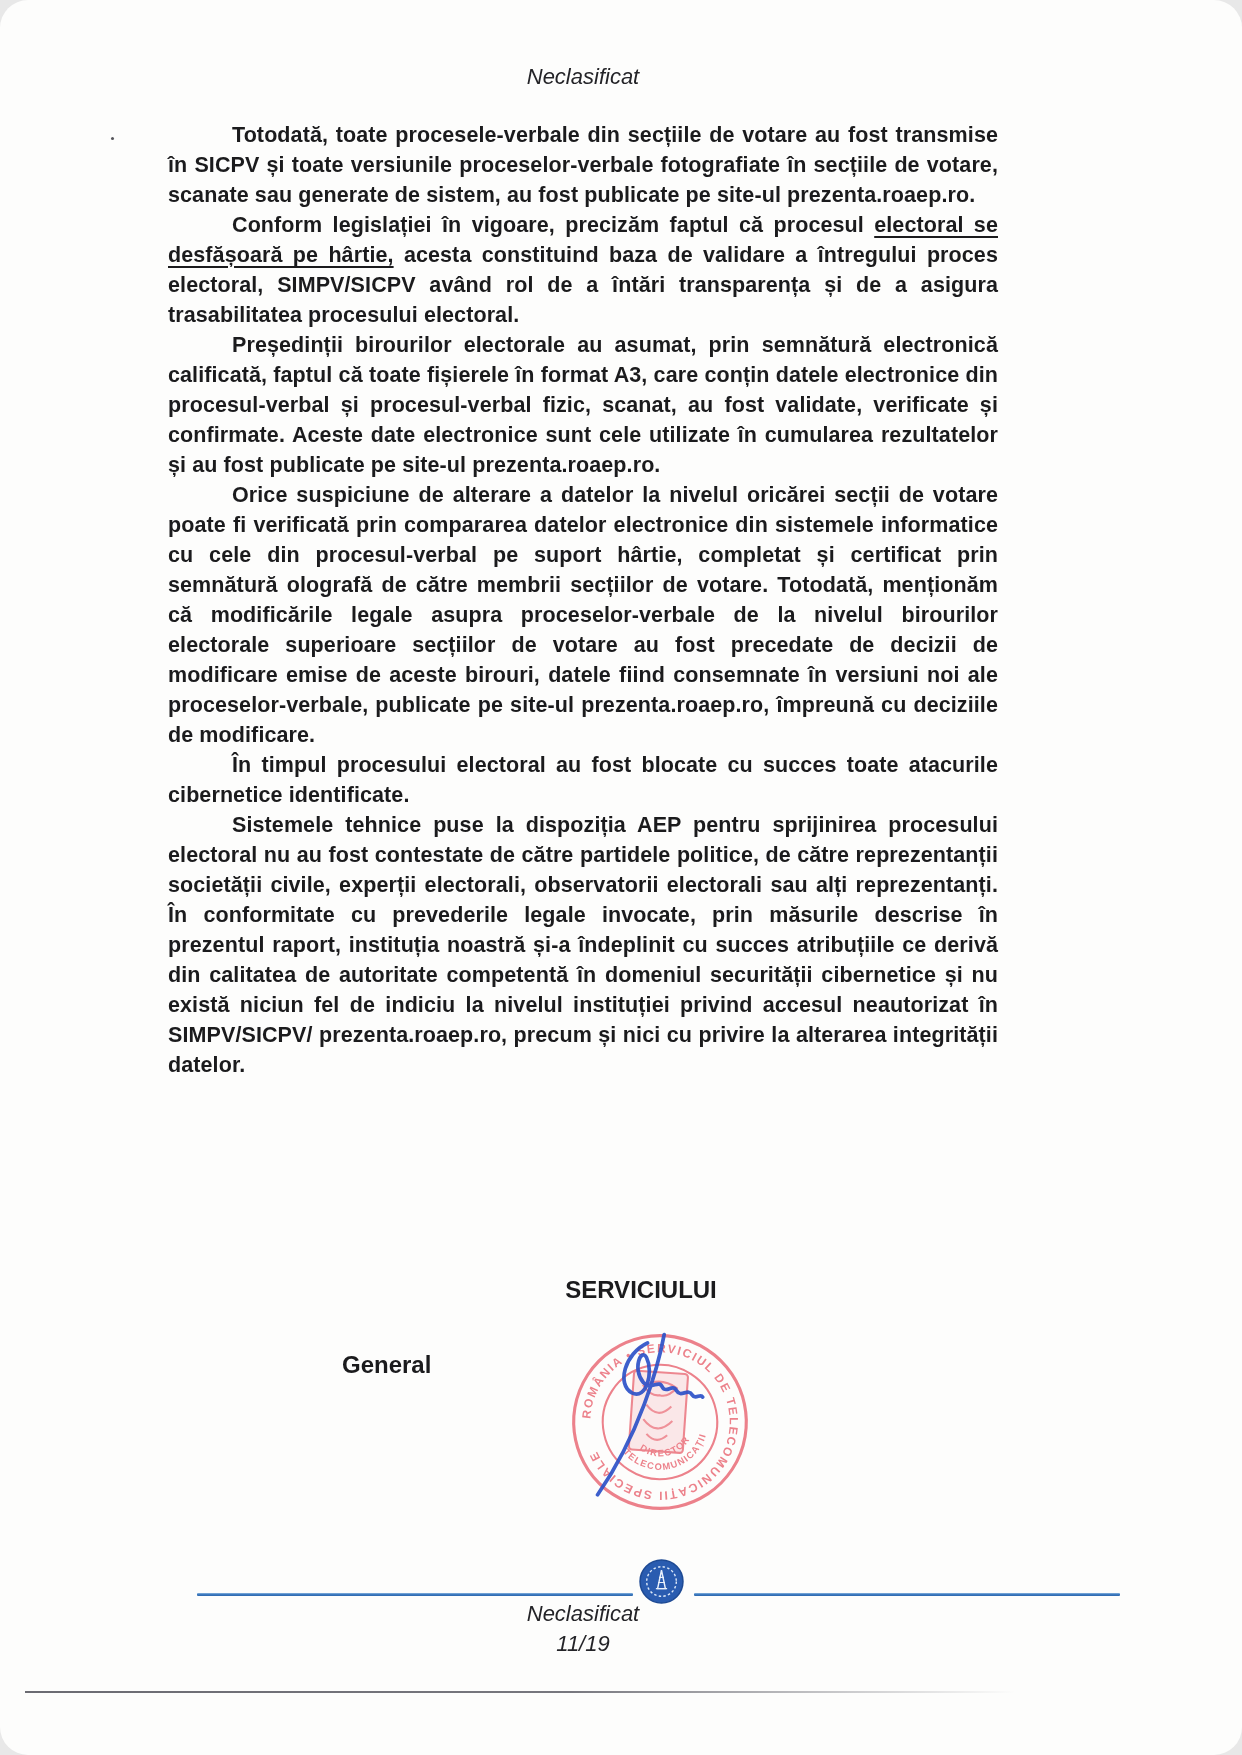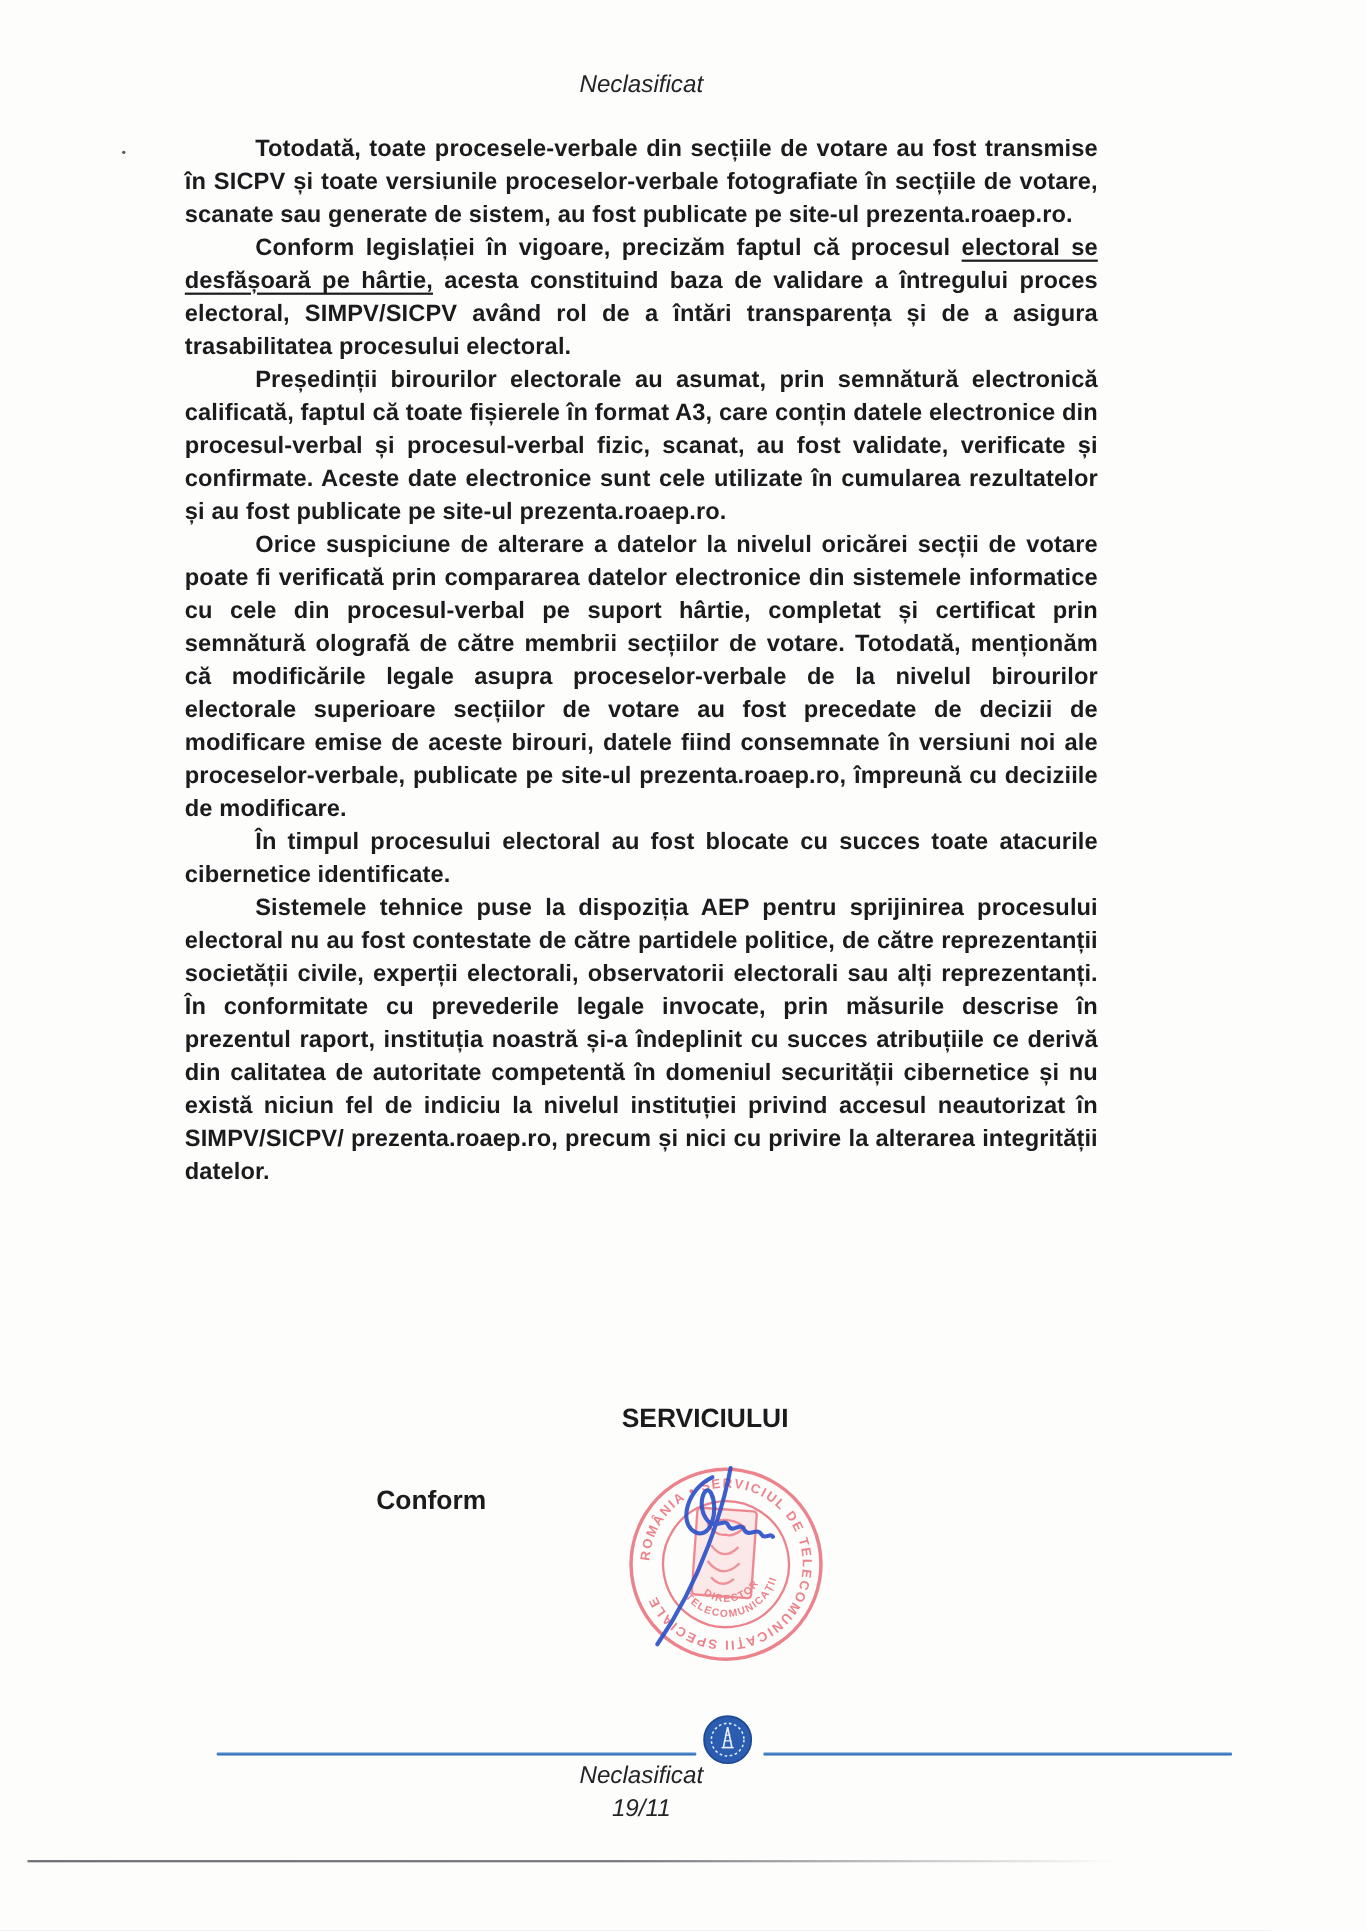--- a/index.html
+++ b/index.html
@@ -4,20 +4,21 @@
 <style>
   html,body{margin:0;padding:0;background:#e8e8e8;}
   .page{
     position:relative;
     width:1242px;height:1755px;
     margin:0 auto;
     background:#fdfdfc;
     overflow:hidden;
     font-family:"Liberation Sans", sans-serif;
     color:#1b1b1d;
+    border-radius:28px;
   }
   
   .top-class{
     position:absolute;left:168px;top:64px;width:830px;
     text-align:center;
     font-style:italic;font-size:22px;font-weight:400;color:#242428;
   }
   
   .body-text{
     position:absolute;left:168px;top:120px;width:830px;
@@ -59,21 +60,21 @@
   <div class="body-text">
     <p><span>Totodată, toate procesele-verbale din secțiile de votare au fost transmise în SICPV și toate versiunile proceselor-verbale fotografiate în secțiile de votare, scanate sau generate de sistem, au fost publicate pe site-ul prezenta.roaep.ro.</span></p>
     <p><span>Conform legislației în vigoare, precizăm faptul că procesul </span><span class="u">electoral se desfășoară pe hârtie,</span><span> acesta constituind baza de validare a întregului proces electoral, SIMPV/SICPV având rol de a întări transparența și de a asigura trasabilitatea procesului electoral.</span></p>
     <p><span>Președinții birourilor electorale au asumat, prin semnătură electronică calificată, faptul că toate fișierele în format A3, care conțin datele electronice din procesul-verbal și procesul-verbal fizic, scanat, au fost validate, verificate și confirmate. Aceste date electronice sunt cele utilizate în cumularea rezultatelor și au fost publicate pe site-ul prezenta.roaep.ro.</span></p>
     <p><span>Orice suspiciune de alterare a datelor la nivelul oricărei secții de votare poate fi verificată prin compararea datelor electronice din sistemele informatice cu cele din procesul-verbal pe suport hârtie, completat și certificat prin semnătură olografă de către membrii secțiilor de votare. Totodată, menționăm că modificările legale asupra proceselor-verbale de la nivelul birourilor electorale superioare secțiilor de votare au fost precedate de decizii de modificare emise de aceste birouri, datele fiind consemnate în versiuni noi ale proceselor-verbale, publicate pe site-ul prezenta.roaep.ro, împreună cu deciziile de modificare.</span></p>
     <p><span>În timpul procesului electoral au fost blocate cu succes toate atacurile cibernetice identificate.</span></p>
     <p><span>Sistemele tehnice puse la dispoziția AEP pentru sprijinirea procesului electoral nu au fost contestate de către partidele politice, de către reprezentanții societății civile, experții electorali, observatorii electorali sau alți reprezentanți. În conformitate cu prevederile legale invocate, prin măsurile descrise în prezentul raport, instituția noastră și-a îndeplinit cu succes atribuțiile ce derivă din calitatea de autoritate competentă în domeniul securității cibernetice și nu există niciun fel de indiciu la nivelul instituției privind accesul neautorizat în SIMPV/SICPV/ prezenta.roaep.ro, precum și nici cu privire la alterarea integrității datelor.</span></p>
   </div>
 
   <div class="sig-line sig-title1">SERVICIULUI</div>
-  <div class="sig-rank">Conform</div>
+  <div class="sig-rank">General</div>
 
   <svg class="stamp-svg" width="208" height="208" viewBox="0 0 200 200">
     <defs>
       <path id="rimPath" d="M 100 100 m -67 0 a 67 67 0 1 1 134 0 a 67 67 0 1 1 -134 0"></path>
       <path id="arc1" d="M 100 100 m -33 0 a 33 33 0 0 0 66 0"></path>
       <path id="arc2" d="M 100 100 m -46 0 a 46 46 0 0 0 92 0"></path>
     </defs>
     <g opacity="0.8" transform="rotate(-12 100 100)">
       <circle cx="100" cy="100" r="83" fill="none" stroke="#e8636f" stroke-width="3"></circle>
       <circle cx="100" cy="100" r="55" fill="none" stroke="#e8636f" stroke-width="2"></circle>
@@ -104,17 +105,17 @@
   <div class="rule-seg rule-left"></div>
   <div class="rule-seg rule-right"></div>
   <svg class="seal-svg" width="47" height="47" viewBox="0 0 46 46">
     <circle cx="23" cy="23" r="21" fill="#2a5cb0" stroke="#1e4a94" stroke-width="1.5"></circle>
     <circle cx="23" cy="23" r="14.5" fill="none" stroke="#dce8f8" stroke-width="1.4" stroke-dasharray="2.4 2.2"></circle>
     <path d="M23 12 L19.2 30 L26.8 30 Z" fill="none" stroke="#e8f0fb" stroke-width="1.4"></path>
     <path d="M20.6 19 h4.8 M19.6 24 h6.8 M17.5 30 h11" stroke="#e8f0fb" stroke-width="1.1"></path>
   </svg>
 
   <div class="foot-class">Neclasificat</div>
-  <div class="foot-page">19/11</div>
+  <div class="foot-page">11/19</div>
 
   <div class="scan-line"></div>
 
 </div>
 
 </body></html>

